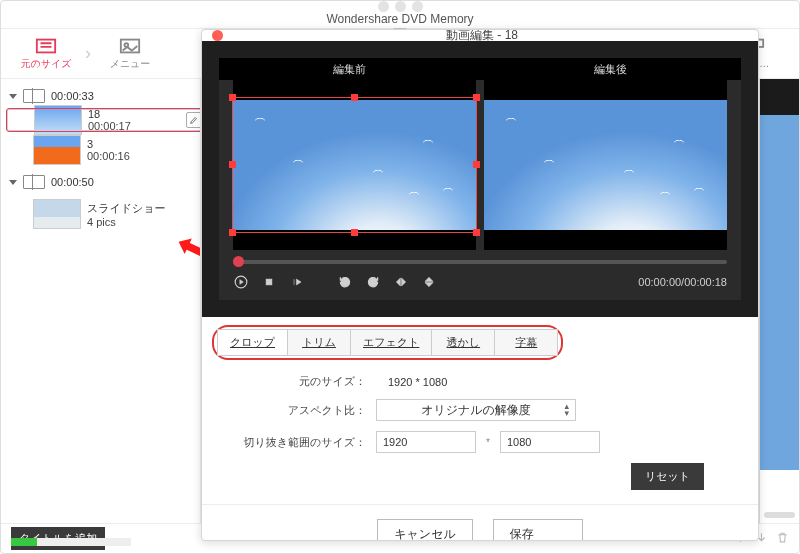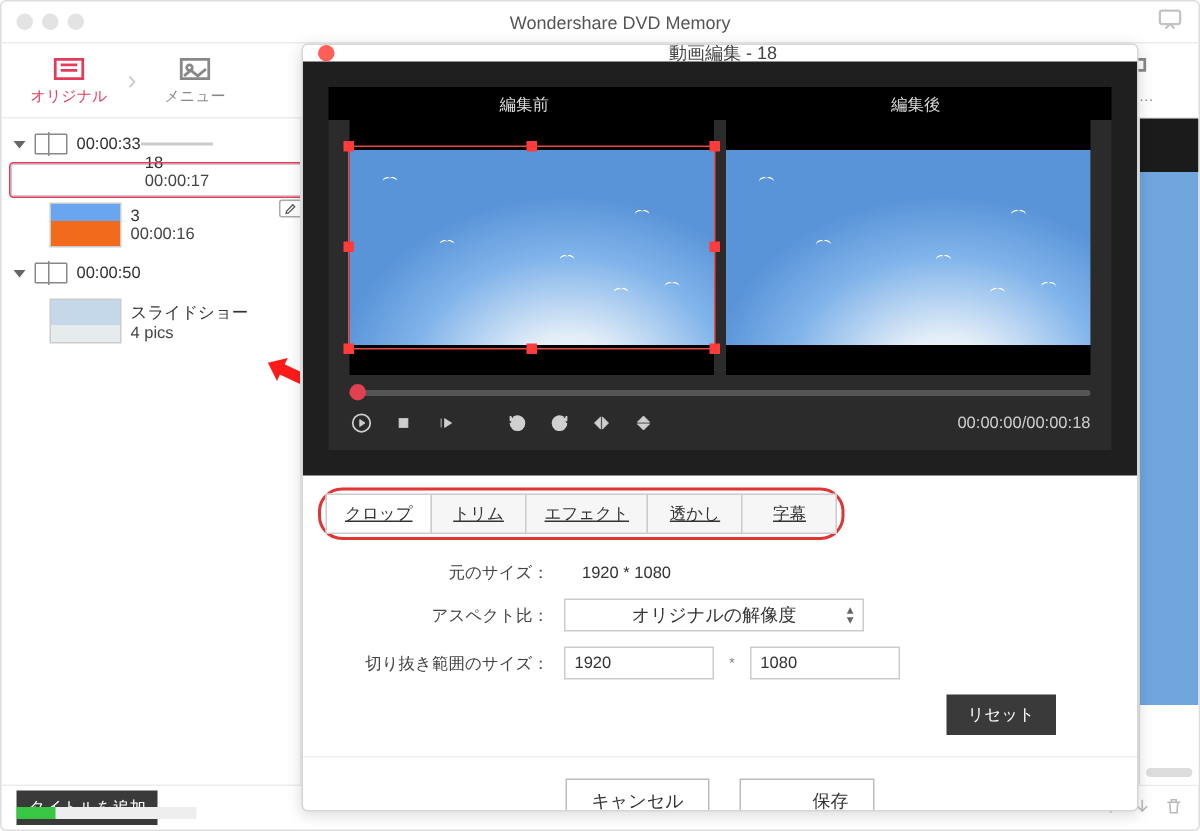--- a/index.html
+++ b/index.html
@@ -7,21 +7,21 @@
     --grey-border:#ececec;
     --txt:#333;
     --muted:#666;
     --dark:#2b2b2b;
     --darker:#1f1f1f;
   }
   *{box-sizing:border-box;margin:0;padding:0;font-family:-apple-system,Helvetica,Arial,sans-serif;font-size:12px;color:var(--txt);}
   body{width:800px;height:554px;background:#fff;overflow:hidden;position:relative;border:1px solid #ddd;border-radius:4px;}
 
   
-  .titlebar{height:28px;display:flex;align-items:center;padding:0 10px;border-bottom:1px solid var(--grey-border);}
+  .titlebar{height:28px;display:flex;align-items:center;padding:0 10px;border-bottom:1px solid var(--grey-border);flex-direction:column;}
   .tb-dots{display:flex;gap:6px;}
   .tb-dots span{width:11px;height:11px;border-radius:50%;background:#e3e3e3;}
   .tb-title{flex:1;text-align:center;color:#555;font-size:12px;}
   .tb-right svg{width:18px;height:18px;opacity:.5;}
 
   
   .modebar{height:50px;display:flex;align-items:center;padding:0 10px;border-bottom:1px solid var(--grey-border);}
   .mode-step{width:70px;display:flex;flex-direction:column;align-items:center;gap:2px;}
   .mode-step .ico{width:22px;height:18px;}
   .mode-step .label{font-size:10px;color:#888;}
@@ -105,28 +105,28 @@
   .m-tabs{display:flex;border:2px solid #e03535;border-radius:16px;padding:2px 3px;width:fit-content;text-decoration:underline;}
   .m-tab{min-width:64px;text-align:center;padding:5px 12px;border:1px solid #ccc;background:#f6f6f6;font-size:11px;margin-left:-1px;}
   .m-tab:first-child{margin-left:0;}
   .m-tab.active{background:#fff;}
 
   
   .m-form{padding:14px 24px;display:flex;flex-direction:column;gap:10px;}
   .m-row{display:flex;align-items:center;gap:10px;}
   .m-row label{width:140px;text-align:right;font-size:11px;color:#444;}
   .m-row .val{font-size:11px;margin-left:12px;}
-  .sel{width:200px;height:22px;border:1px solid #ccc;background:#fff;display:flex;align-items:center;justify-content:center;font-size:11px;position:relative;flex-direction:column;}
+  .sel{width:200px;height:22px;border:1px solid #ccc;background:#fff;display:flex;align-items:center;justify-content:center;font-size:11px;position:relative;}
   .sel .chev{position:absolute;right:6px;top:3px;font-size:9px;color:#666;line-height:7px;}
   .inp{width:100px;height:22px;border:1px solid #ccc;padding:0 6px;font-size:11px;}
   .mult{color:#888;font-size:10px;}
   .reset-btn{margin-left:auto;margin-right:30px;background:#3a3a3a;color:#fff;padding:6px 14px;font-size:11px;}
 
   .m-footer{margin-top:auto;display:flex;justify-content:center;gap:20px;padding:14px 0 16px;border-top:1px solid #eee;}
-  .m-btn{min-width:90px;padding:6px 16px;border:1px solid #bbb;background:#fff;font-size:12px;text-align:right;}
+  .m-btn{min-width:90px;padding:6px 16px;border:1px solid #bbb;background:#fff;font-size:12px;text-align:left;}
 
   
   .behind{position:absolute;top:78px;right:0;width:40px;bottom:30px;background:linear-gradient(#1b1b1b 0 8%,#6fa6de 8% 88%,#fff 88%);border-left:1px solid #ddd;}
   .behind .track{position:absolute;bottom:5px;left:4px;right:4px;height:6px;background:#ddd;border-radius:3px;}
 </style>
 </head>
 <body>
 
 <div class="titlebar">
   <div class="tb-dots">
@@ -142,21 +142,21 @@
       </svg>
   </div>
 </div>
 
 <div class="modebar">
   <div class="mode-step active">
     <svg class="ico" viewBox="0 0 24 18" fill="none" stroke="#e63a5b" stroke-width="2">
         <rect x="2" y="2" width="20" height="14"></rect>
         <path d="M6 6h12M6 10h12"></path>
       </svg>
-    <span class="label">オリジナル</span>
+    <span class="label">元のサイズ</span>
   </div>
   <div class="mode-sep">›</div>
   <div class="mode-step">
     <svg class="ico" viewBox="0 0 24 18" fill="none" stroke="#888" stroke-width="2">
         <rect x="2" y="2" width="20" height="14"></rect>
         <circle cx="8" cy="8" r="2"></circle>
         <path d="M4 14l5-4 5 4 6-5"></path>
       </svg>
     <span class="label">メニュー</span>
   </div>

